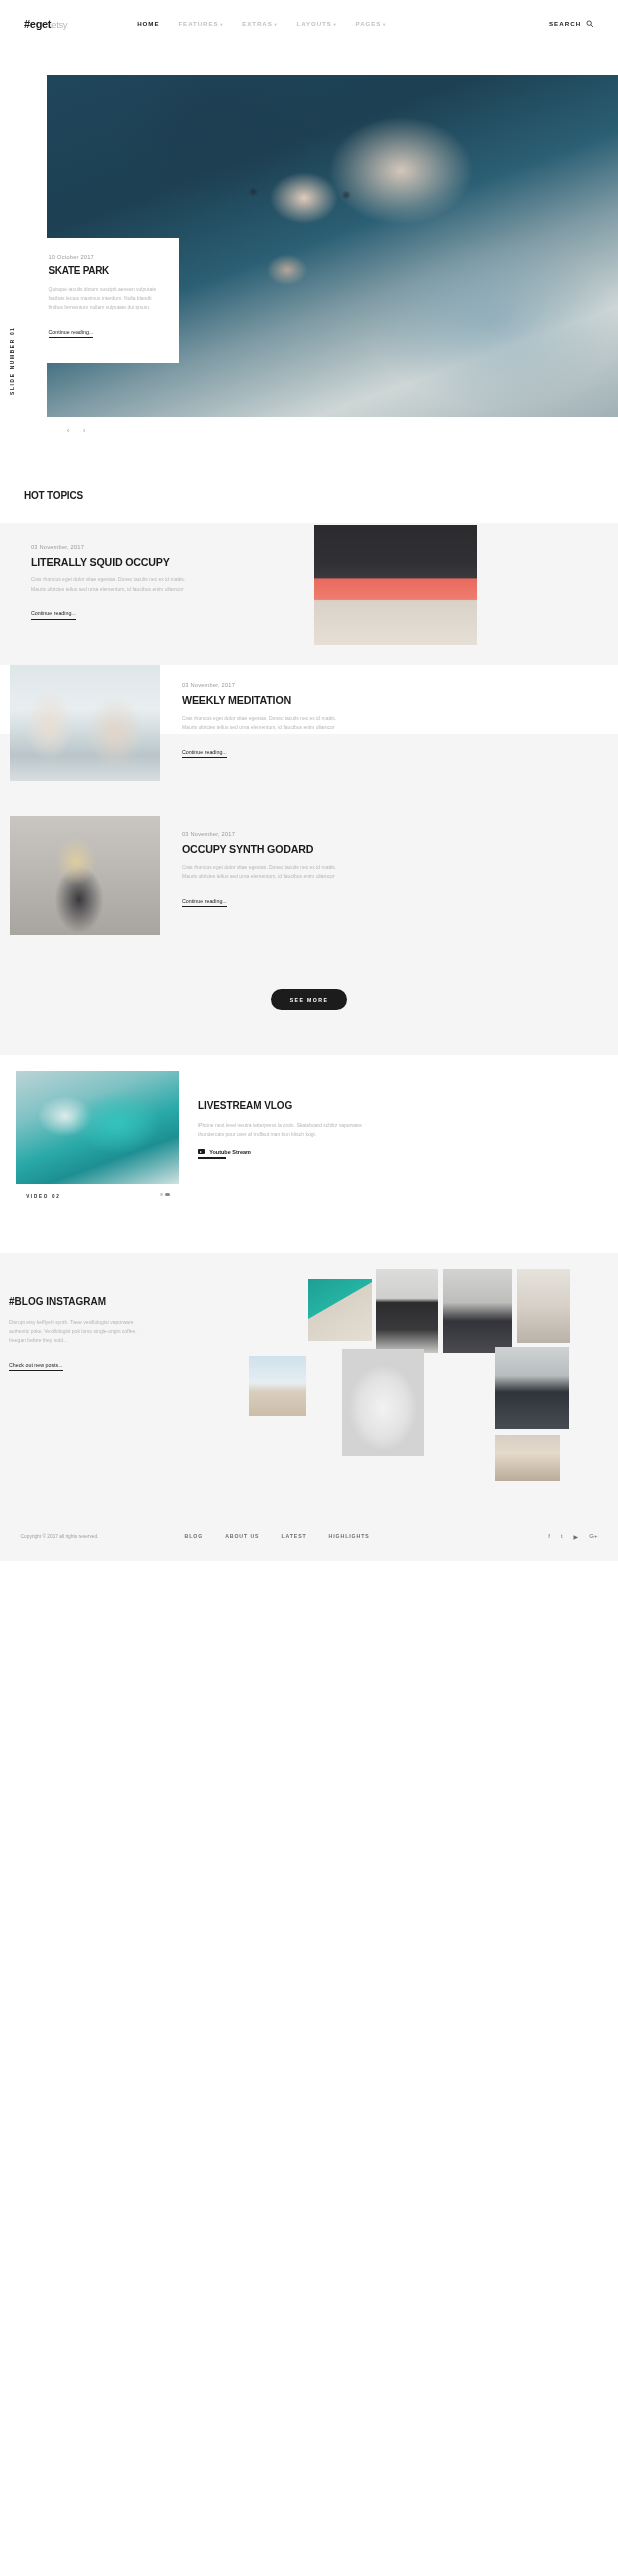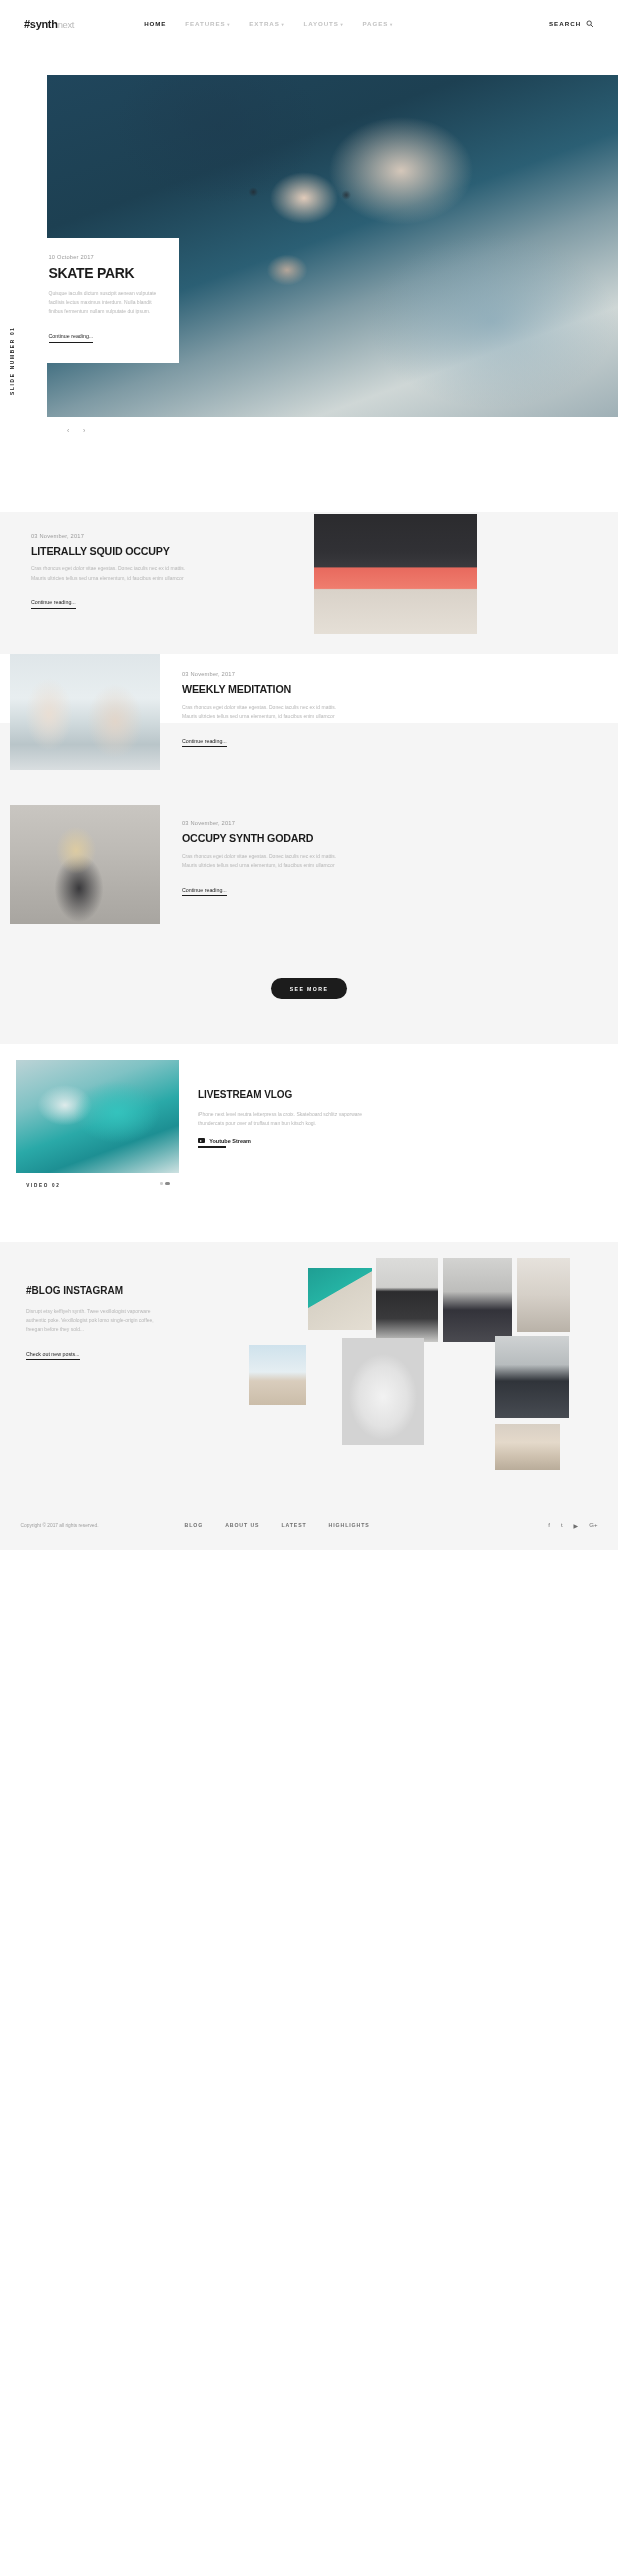--- a/index.html
+++ b/index.html
@@ -60,21 +60,21 @@
       radial-gradient(circle 6px at 60% 33%, rgba(35,35,40,.65), rgba(35,35,40,0) 80%);
   }
   .hero-card {
     position: absolute; left: 33px; top: 191px; width: 146px; min-height: 125px;
     background: #ffffff; padding: 15.5px 15.5px 17px 15.5px; z-index: 4;
   }
   .post-date {
     font-size: 5.7px; color: #9a9a9a; letter-spacing: 0.2px; margin-bottom: 6px;
   }
   .hero-title {
-    font-size: 14px; font-weight: 700; letter-spacing: -0.3px;
+    font-size: 10px; font-weight: 700; letter-spacing: -0.3px;
     line-height: 1.05; margin-bottom: 8.6px; text-transform: uppercase;
   }
   .excerpt {
     font-size: 5px; line-height: 1.85; color: #b6b6b6; margin-bottom: 9.4px;
   }
   .more-link {
     display: inline-block; font-size: 5.3px; color: #1c1c1c;
     border-bottom: 1.2px solid #1c1c1c; padding-bottom: 2.6px; cursor: pointer;
   }
   .slide-label {
@@ -154,21 +154,21 @@
   .vlog-caption {
     position: absolute; left: 10.3px; top: 139px;
     font-size: 4.6px; letter-spacing: 1.7px; font-weight: 700; color: #2a2a2a;
   }
   .dots { position: absolute; left: 144px; top: 138px; display: flex; gap: 2.6px; align-items: center; }
   .dot { width: 2.6px; height: 2.6px; border-radius: 50%; background: #cfcfcf; }
   .dot.on { background: #8a8a8a; width: 5.2px; border-radius: 1.7px; }
 
   
   .insta { position: relative; background: #f5f5f5; height: 258px; }
-  .insta-text { position: absolute; left: 26px; top: 43px; width: 137px; }
+  .insta-text { position: absolute; left: 9px; top: 43px; width: 137px; }
   .insta-title {
     font-size: 10px; font-weight: 700; text-transform: uppercase; margin-bottom: 10.3px;
   }
   .ig { position: absolute; overflow: hidden; }
   .ig-tennis { background: linear-gradient(150deg,#1f9e93 0%, #25b3a4 40%, #d8d2c6 41%, #e4ded3 100%); }
   .ig-couple { background: linear-gradient(180deg,#dcdcda 0%, #cfcfcd 35%, #2c2c2e 40%, #3a3a3c 72%, #c9c9c7 100%); }
   .ig-pair   { background: linear-gradient(180deg,#d3d3d1 0%, #bdbdbb 40%, #33333a 62%, #4a4a50 100%); }
   .ig-legs   { background: linear-gradient(180deg,#e6e2dc 0%, #d6d0c8 50%, #b9b2a8 100%); }
   .ig-sky    { background: linear-gradient(180deg,#cfe2ec 0%, #e5eef2 45%, #d9cdbd 60%, #cbbda9 100%); }
   .ig-white  { background: radial-gradient(ellipse 34px 43px at 50% 55%, #f2f2f2, #e2e2e2 70%, #d3d3d3 100%); }
@@ -208,21 +208,21 @@
   .socials { margin-left: auto; display: flex; gap: 11px; align-items: center; }
   .soc { font-size: 6px; color: #6e6e6e; cursor: pointer; }
 </style>
 </head>
 <body>
 
 <div class="page">
 
   <div class="header">
     <div class="logo">
-      <span>#synth</span><span class="light">next</span>
+      <span>#eget</span><span class="light">etsy</span>
     </div>
     <div class="nav">
       <div class="nav-item active"><span>HOME</span></div>
       <div class="nav-item"><span>FEATURES</span><span class="caret">▾</span></div>
       <div class="nav-item"><span>EXTRAS</span><span class="caret">▾</span></div>
       <div class="nav-item"><span>LAYOUTS</span><span class="caret">▾</span></div>
       <div class="nav-item"><span>PAGES</span><span class="caret">▾</span></div>
     </div>
     <div class="header-right">
       <span class="search-label">SEARCH</span>
@@ -242,20 +242,21 @@
       <span class="more-link">Continue reading...</span>
     </div>
     <div class="slide-label">SLIDE NUMBER 01</div>
     <div class="slider-arrows">
       <span class="arrow">‹</span>
       <span class="arrow">›</span>
     </div>
   </div>
 
   <div class="hot-topics">
+    <div class="section-title">HOT TOPICS</div>
 
     <div class="topics-wrap">
 
       <div class="band grey" style="height:142px;">
         <div class="txt" style="left:31px;top:20.6px;">
           <div class="post-date">03 November, 2017</div>
           <div class="post-title">LITERALLY SQUID OCCUPY</div>
           <div class="excerpt">Cras rhoncus eget dolor vitae egestas. Donec iaculis nec ex id mattis. Mauris ultricies tellus sed urna elementum, id faucibus enim ullamcor</div>
           <span class="more-link">Continue reading...</span>
         </div>

